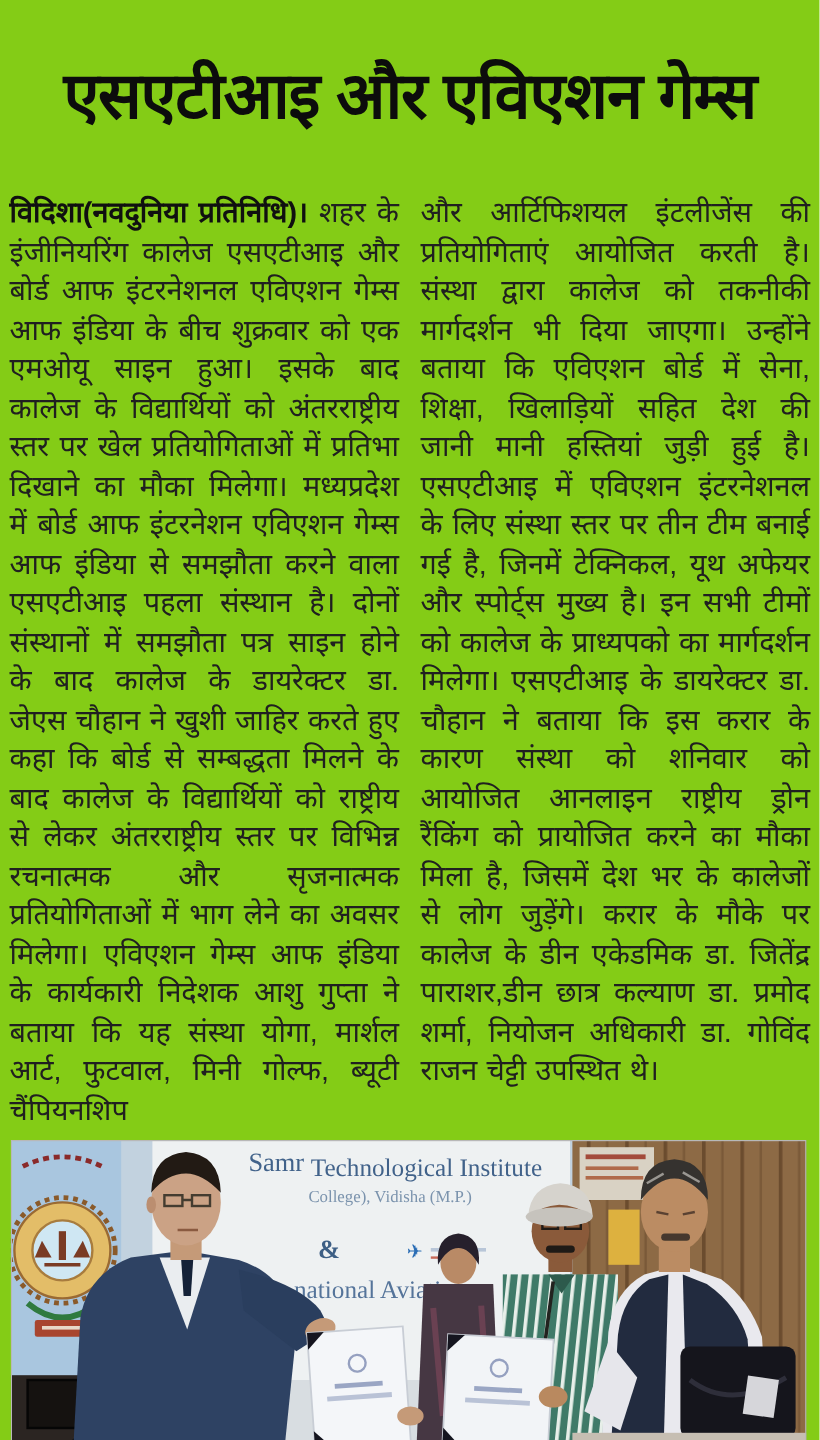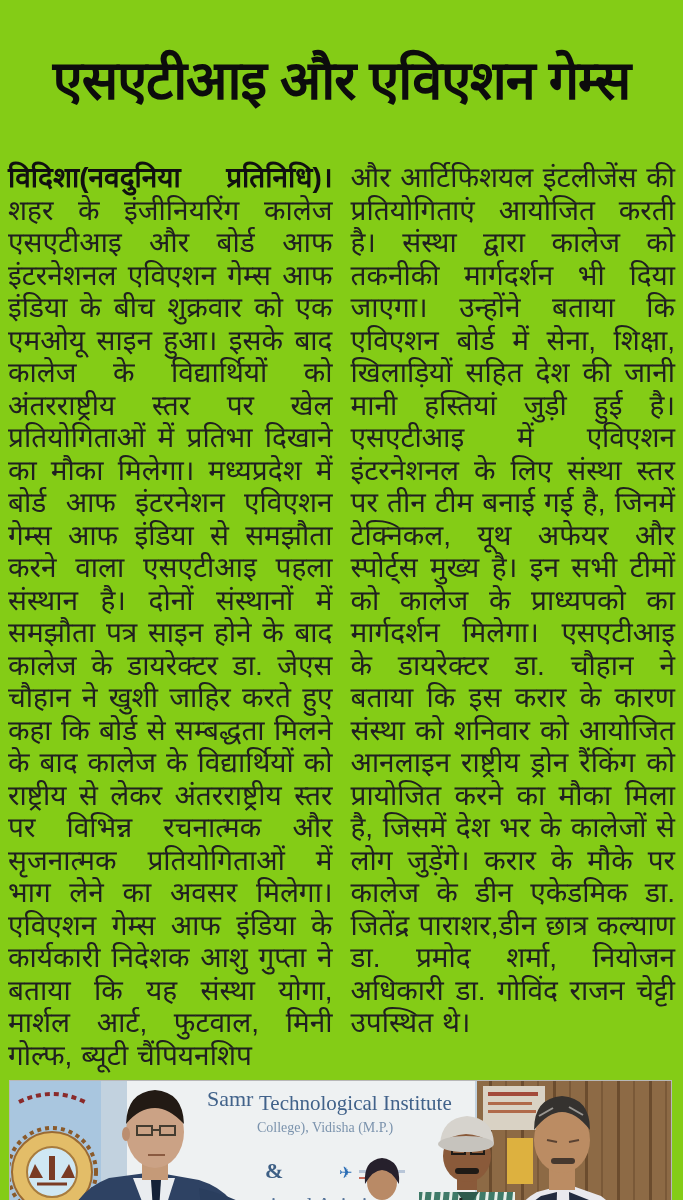--- a/index.html
+++ b/index.html
@@ -8,21 +8,21 @@
     background:#84cc16; color:#1b1b1b; overflow:hidden;
     font-family:"Liberation Sans", sans-serif;
   }
   .headline {
     padding:12px 6px 2px; text-align:center;
     font-weight:800; font-size:54px; line-height:1.22;
     letter-spacing:-1px; color:#0c0c0c;
   }
   .cols { display:flex; gap:18px; padding:10px 8px 0 8px; }
   .col {
-    flex:1; text-align:justify; font-size:28px; line-height:32.5px; color:#202020;
+    flex:1; text-align:justify; font-size:24px; line-height:32.5px; color:#202020;
     word-spacing:1px;
   }
   .dateline { font-weight:bold; color:#101010; }
   .photo-wrap { width:665px; margin:8px auto 0 auto; }
   .photo-wrap svg { display:block; }
   .caption {
     margin:0; padding:9px 8px 0 8px;
     font-size:21.5px; line-height:31px; font-weight:700; color:#141414;
     text-align:left;
   }

